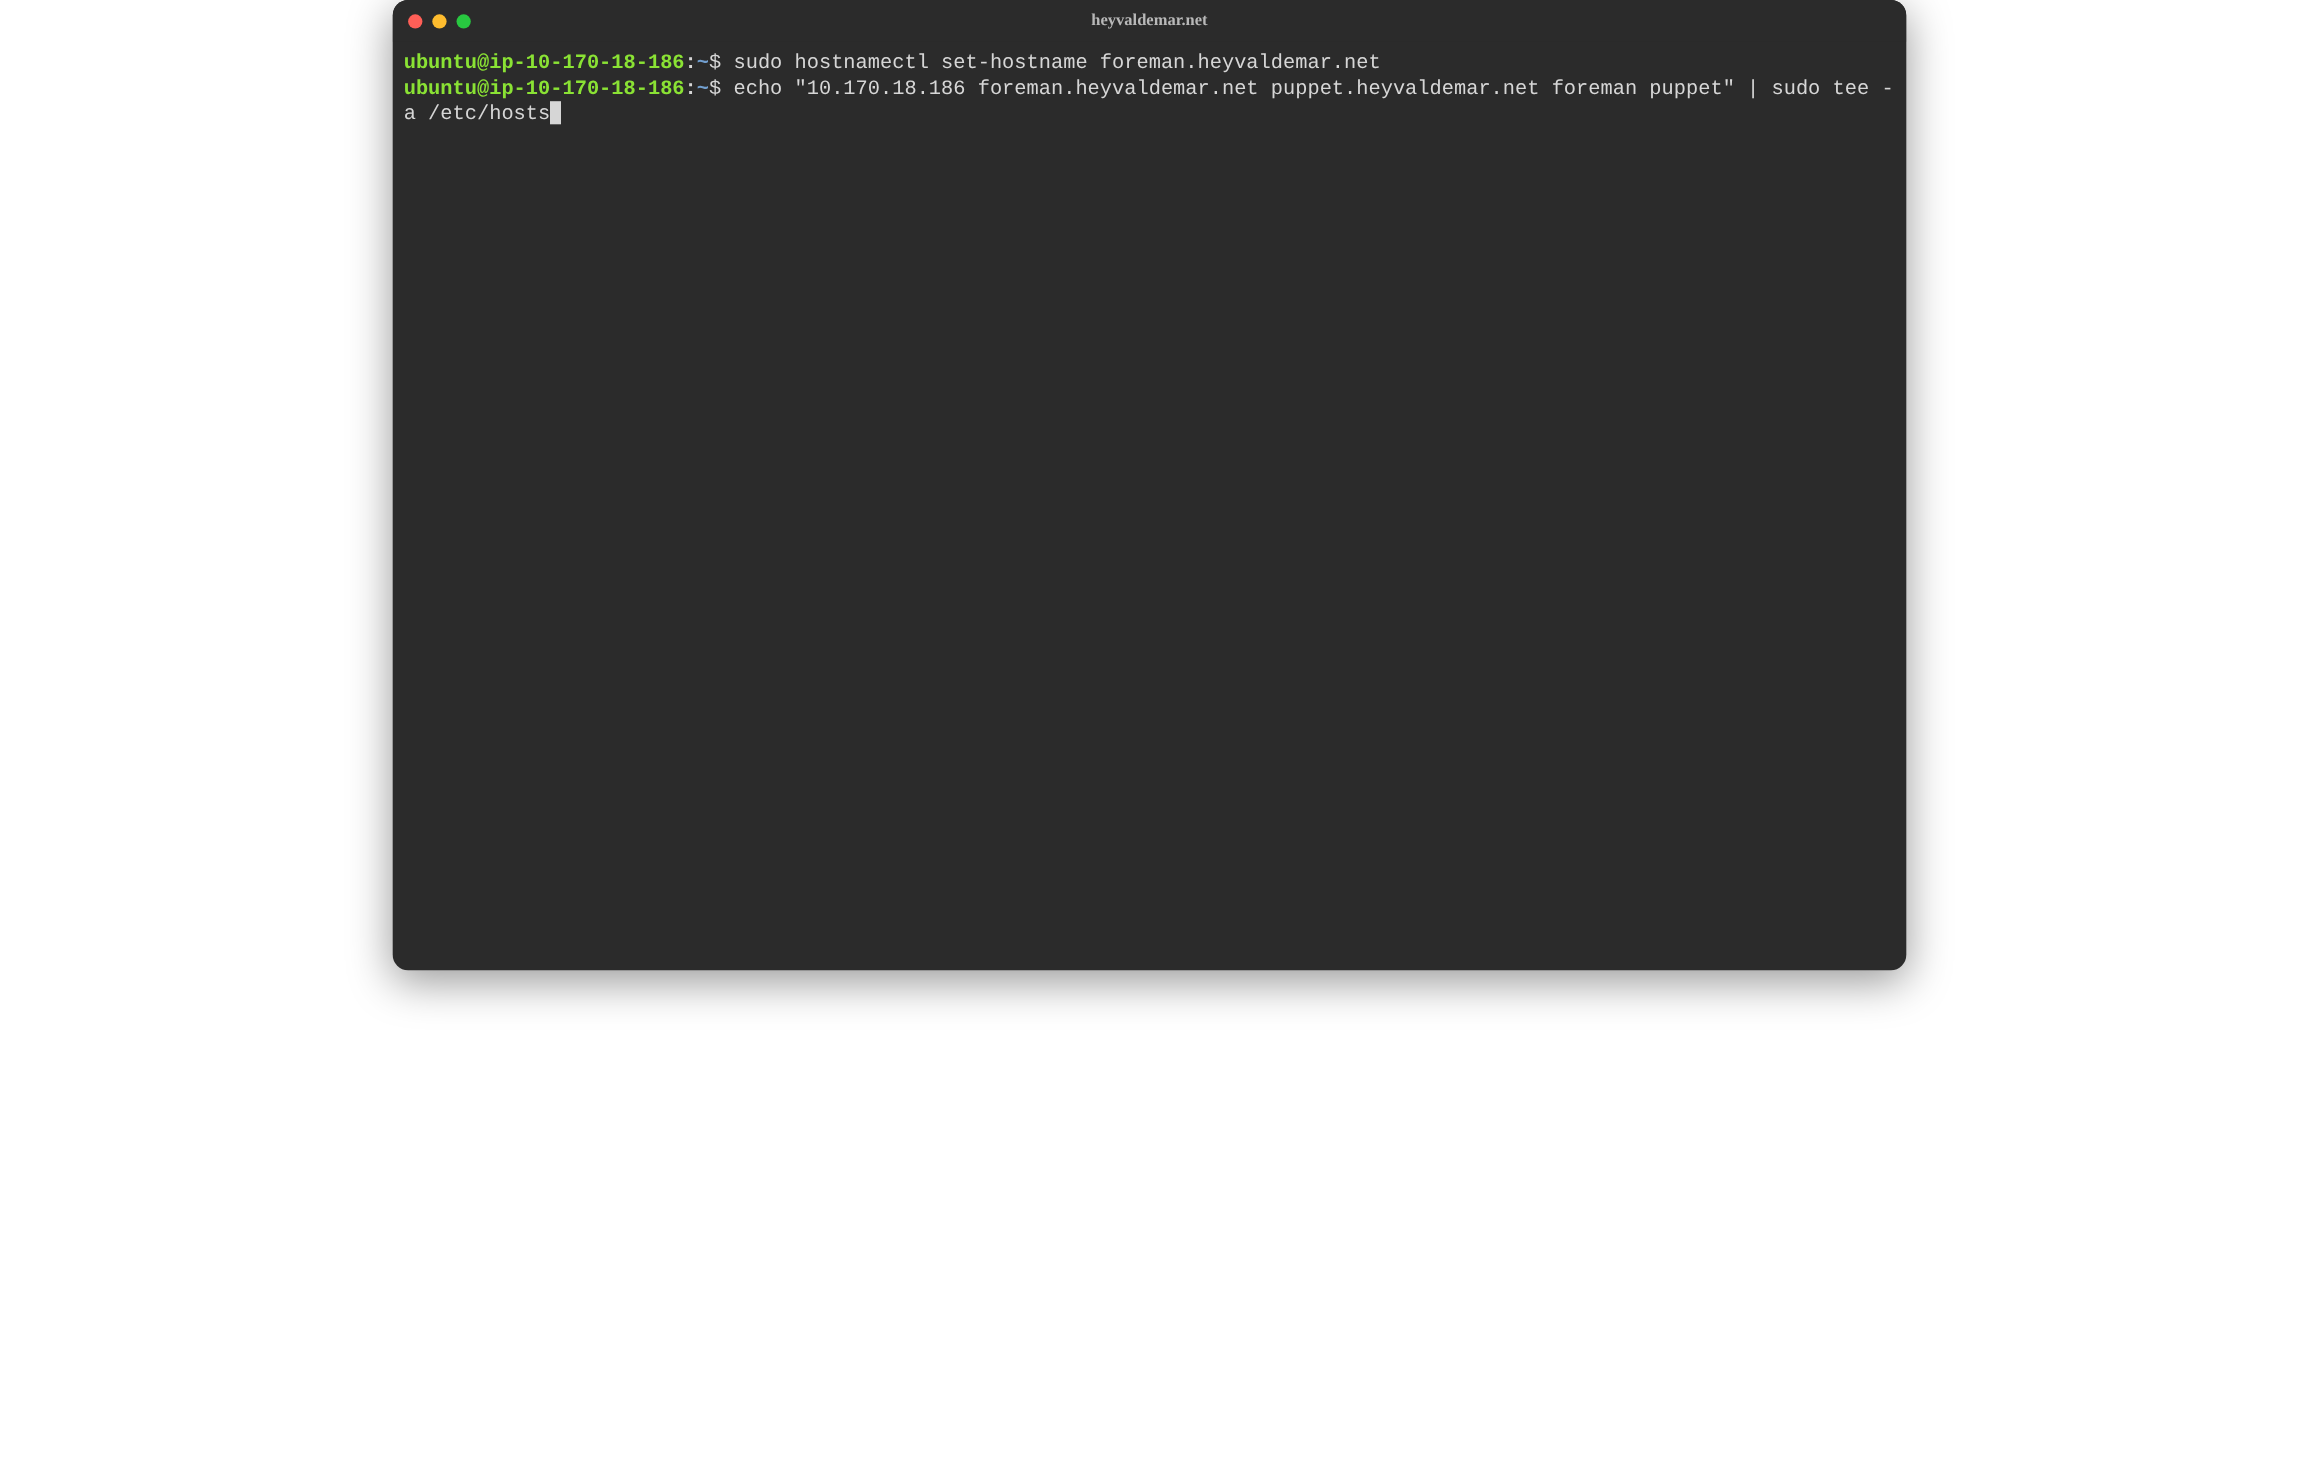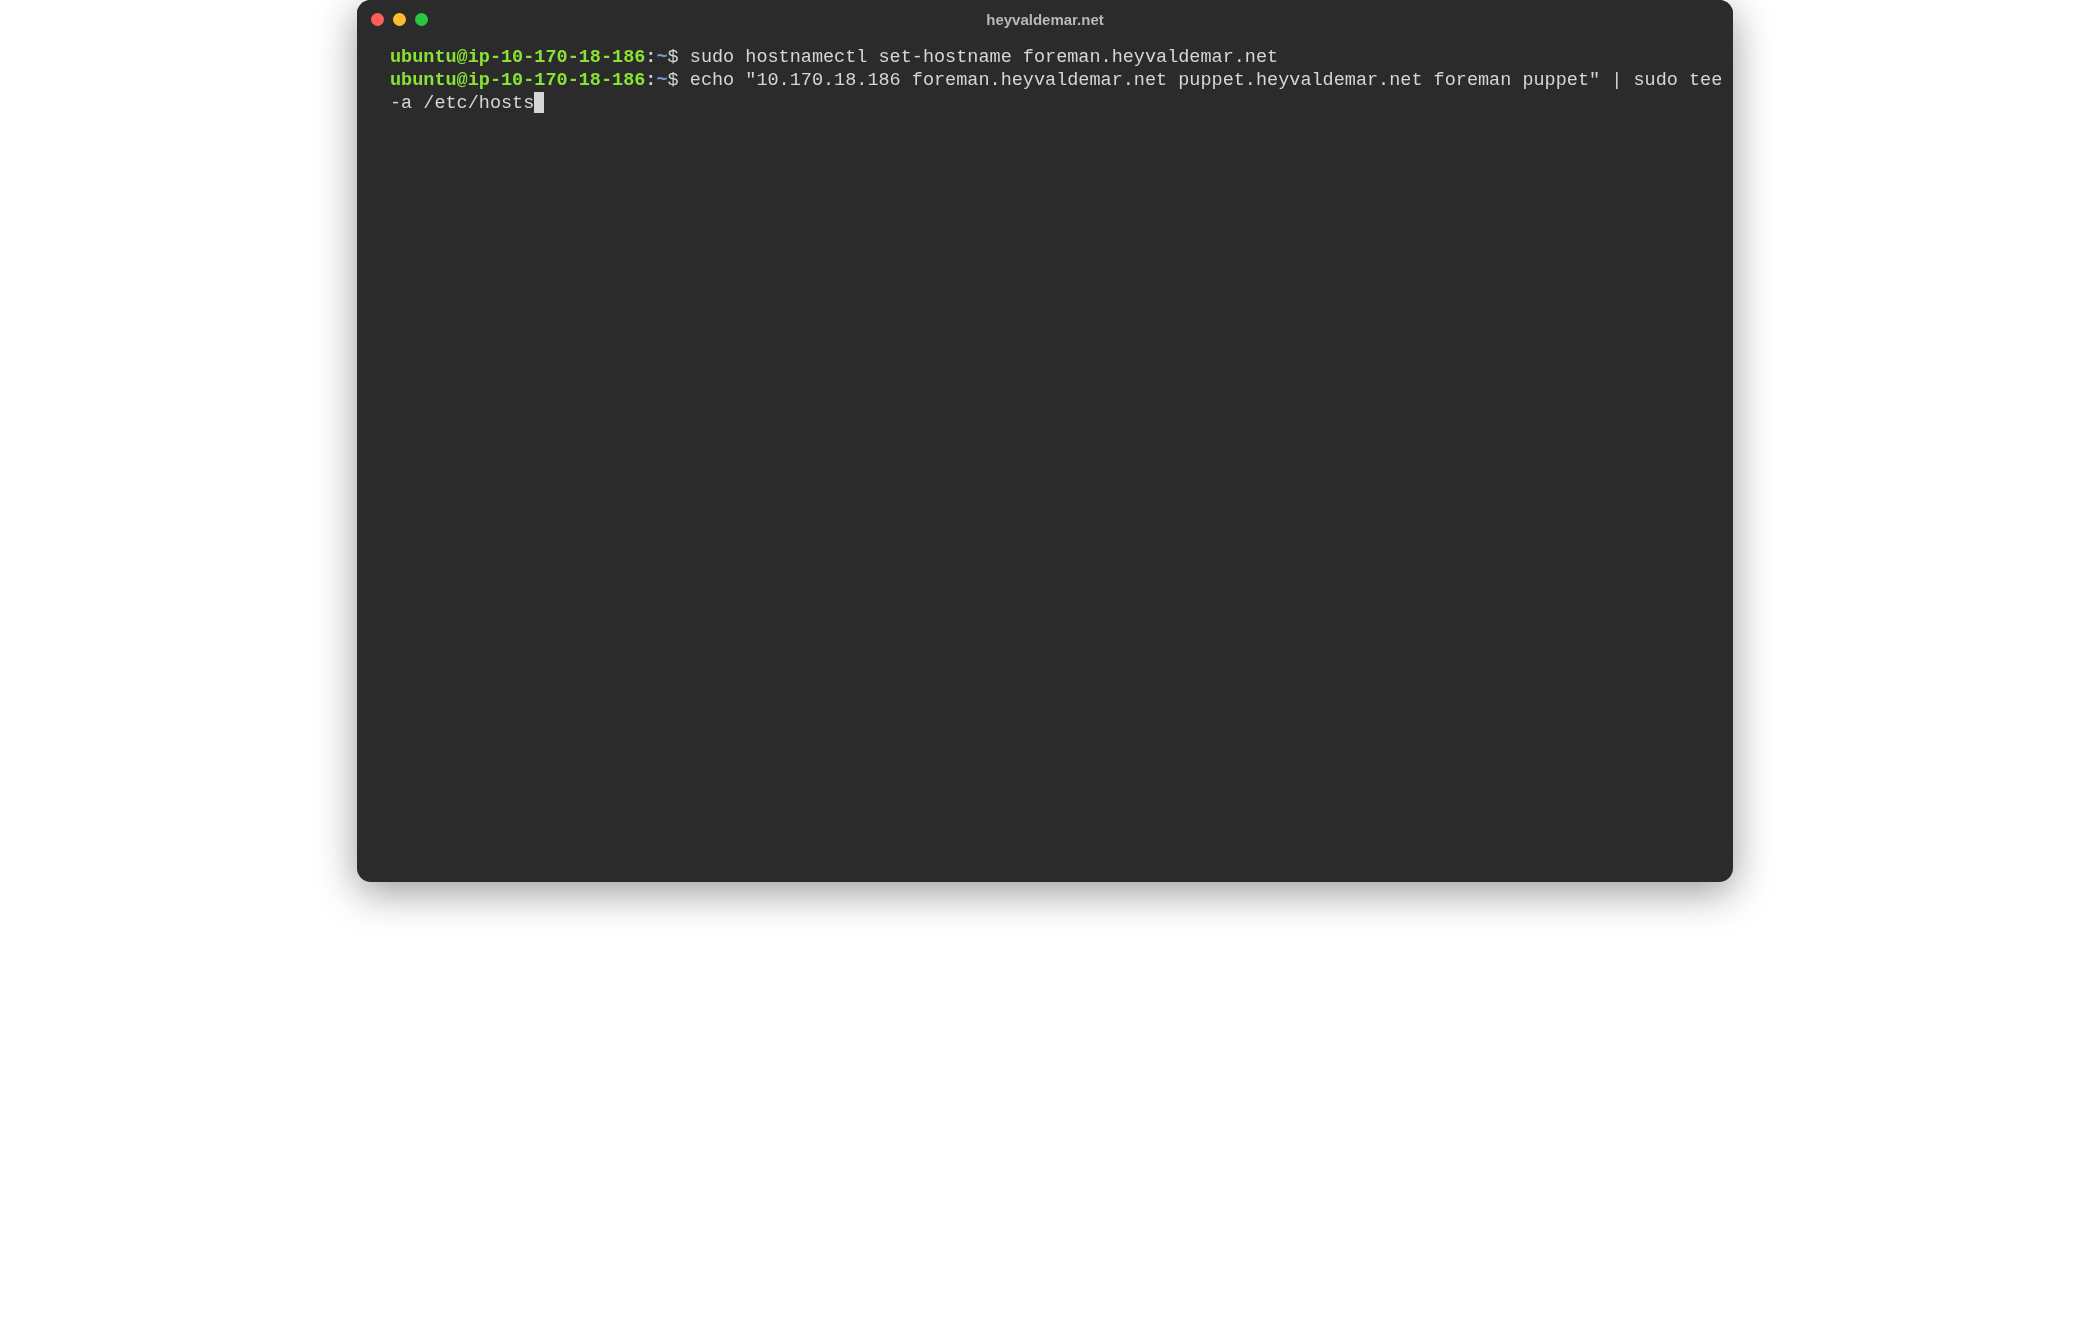--- a/index.html
+++ b/index.html
@@ -49,21 +49,21 @@
     .light.yellow { background: #febc2e; }
     .light.green { background: #28c840; }
     .title {
       position: absolute;
       left: 0;
       right: 0;
       text-align: center;
       color: #b8b8b8;
       font-size: 15px;
       font-weight: 600;
-      font-family: Liberation Sans, sans-serif;
+      font-family: Liberation Serif, serif;
       pointer-events: none;
     }
     .terminal-body {
       flex: 1;
       padding: 8px 10px;
       color: #d6d6d6;
       font-size: 18.5px;
       line-height: 1.25;
       white-space: pre-wrap;
       word-break: break-all;
@@ -75,21 +75,21 @@
     .prompt-dollar { color: #d6d6d6; font-weight: normal; }
     .cmd { color: #d6d6d6; }
     .cursor {
       display: inline-block;
       width: 10px;
       height: 21px;
       background: #d6d6d6;
       vertical-align: text-bottom;
       margin-bottom: 1px;
     }
-    .line { display: block; margin-left: 23px; }
+    .line { display: block; }
   </style>
 </head>
 <body>
 
 <div class="terminal-window">
   <div class="titlebar">
     <div class="traffic-lights">
       <div class="light red"></div>
       <div class="light yellow"></div>
       <div class="light green"></div>

